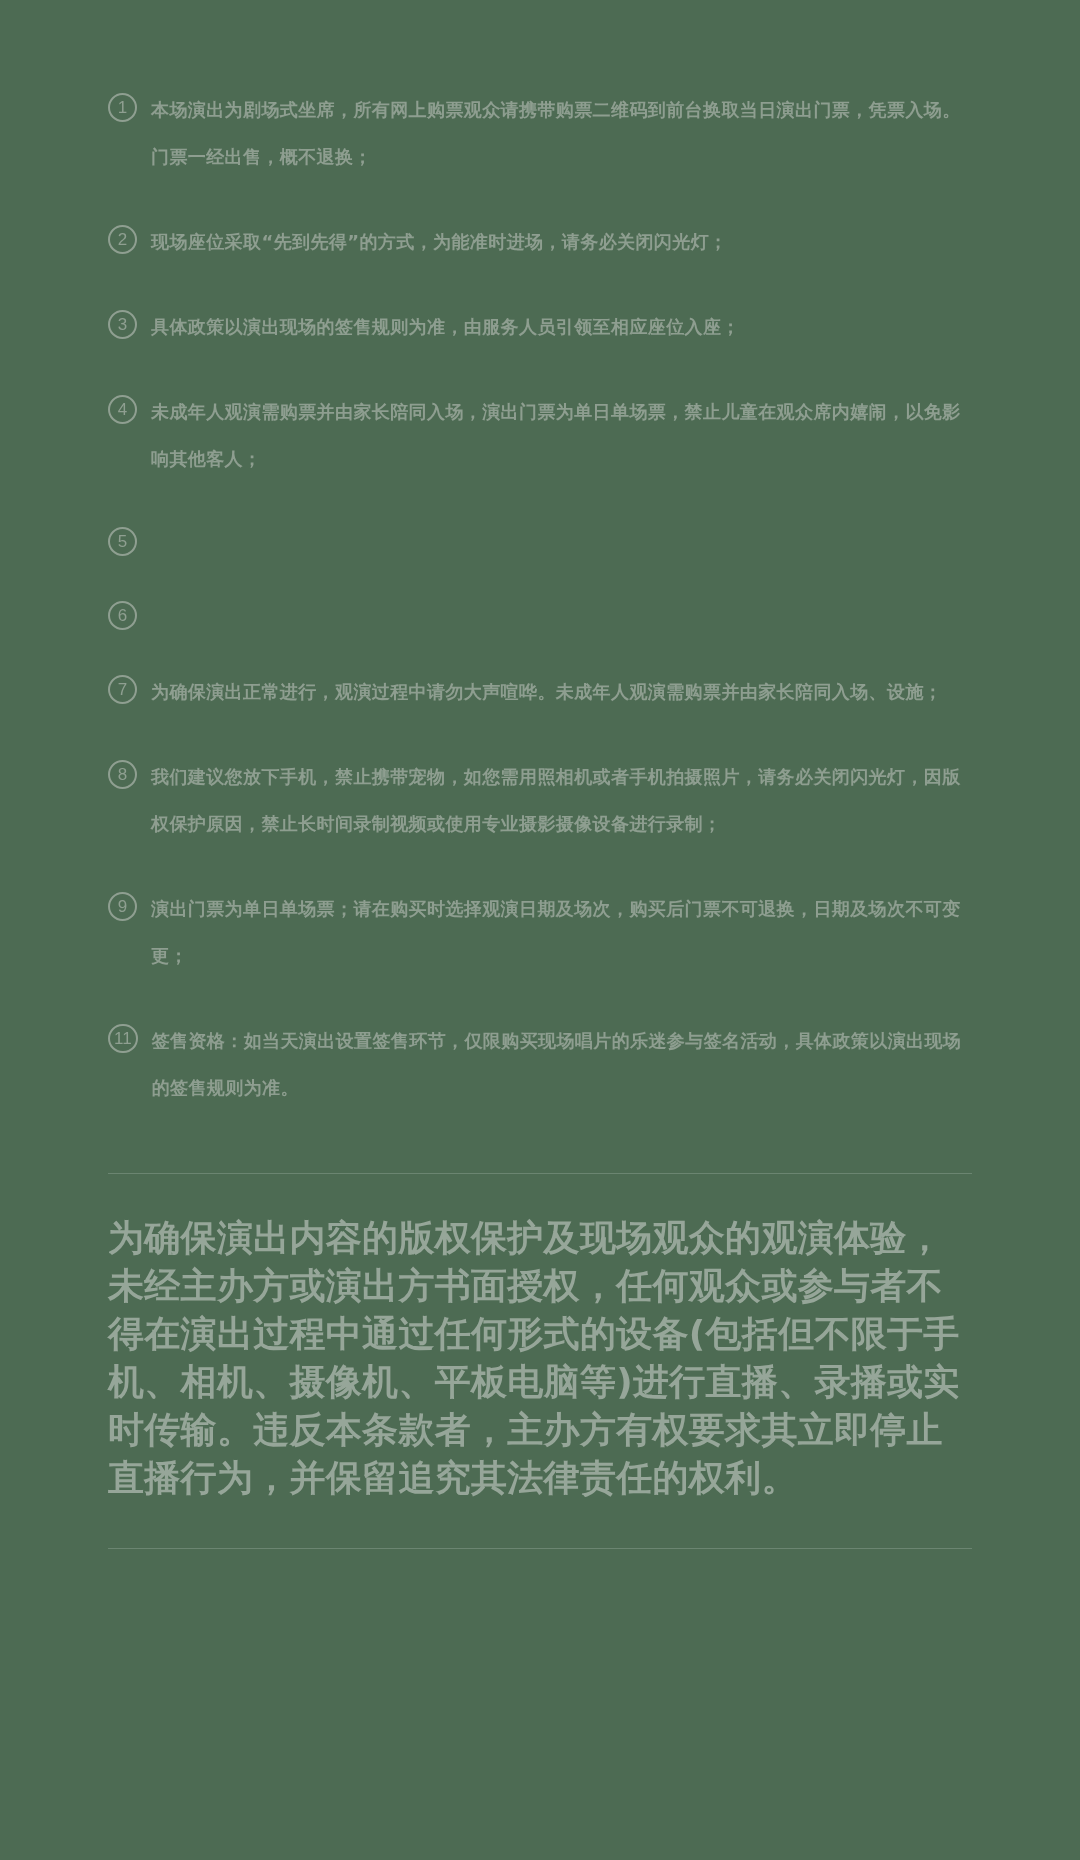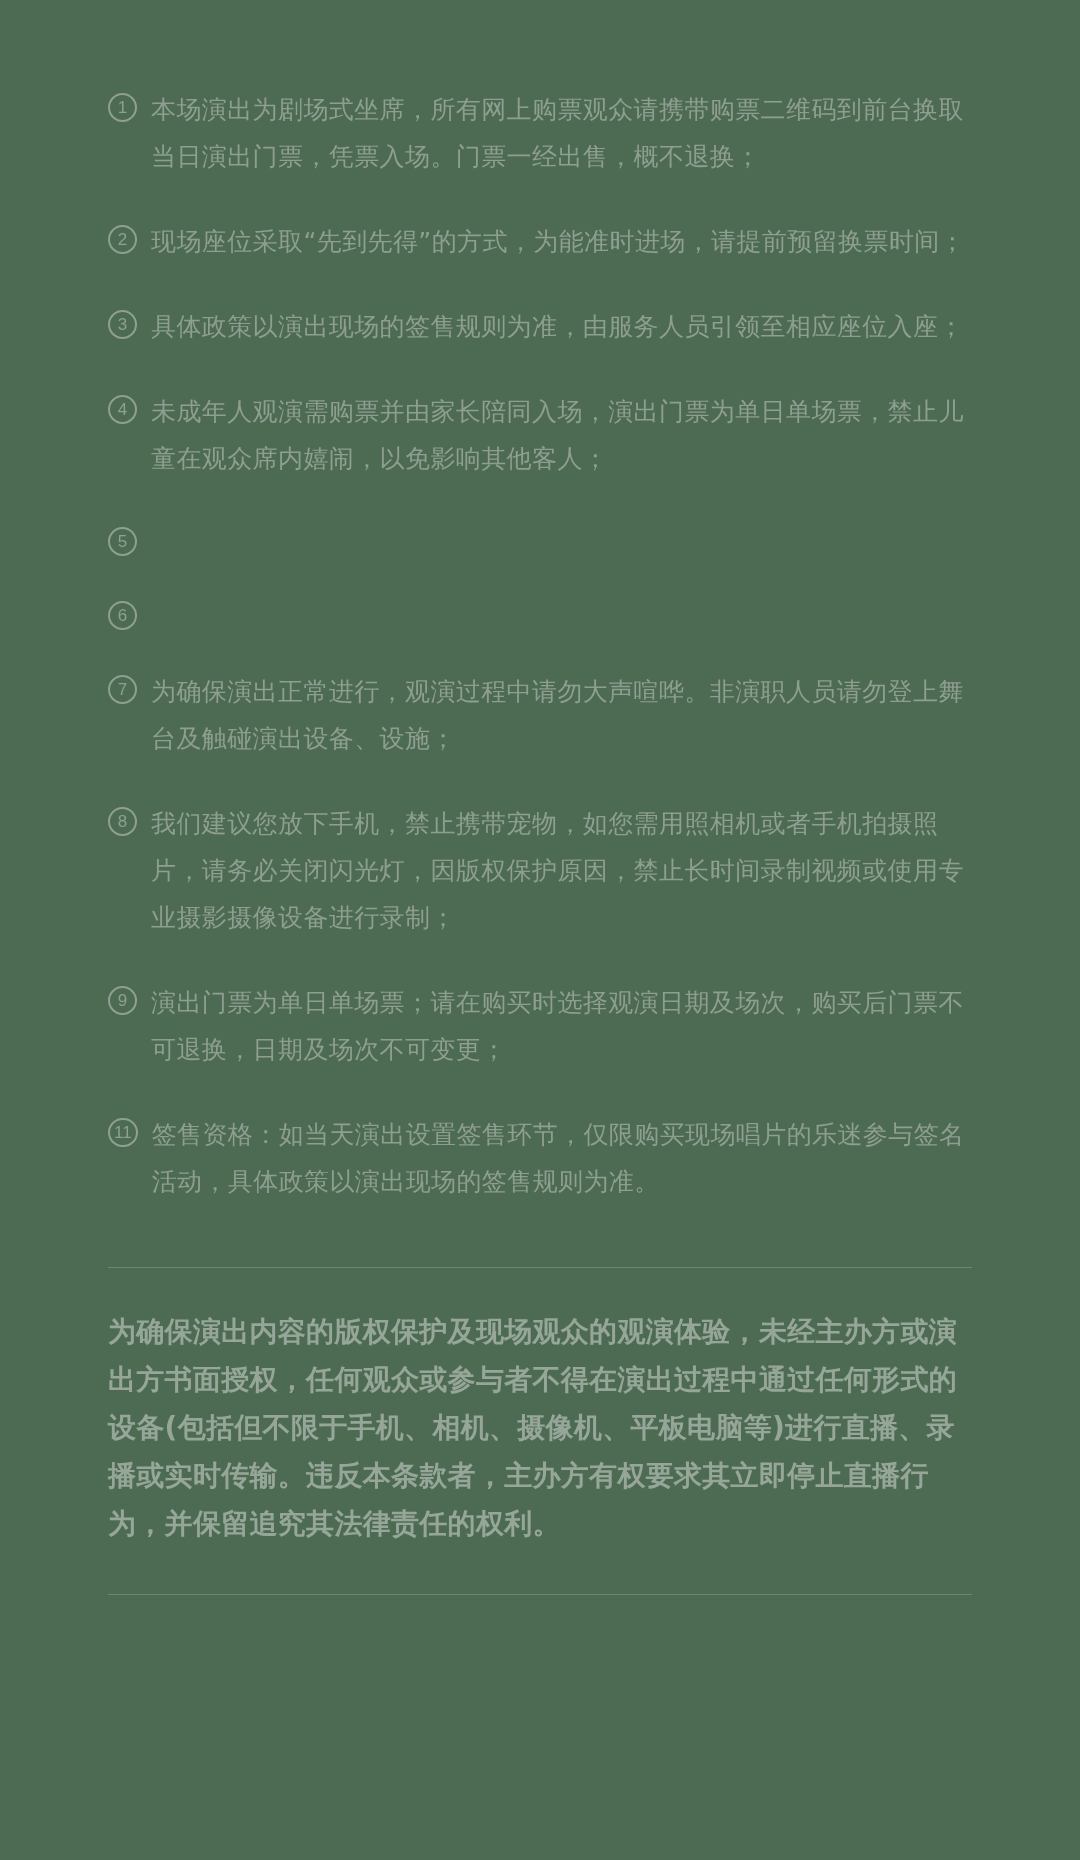--- a/index.html
+++ b/index.html
@@ -45,33 +45,34 @@
     line-height: 25px;
     text-align: center;
     padding: 0 4px;
     margin-top: 7px;
     margin-right: 14px;
     font-family: "Liberation Sans", sans-serif;
     letter-spacing: 0;
   }
   .notice-text {
     color: #8e9e90;
-    font-size: 25px;
+    font-size: 18px;
     line-height: 47px;
     letter-spacing: 0.4px;
     font-family: "DejaVu Sans", "Liberation Sans", sans-serif;
+    font-weight: bold;
   }
   .divider {
     height: 1px;
     background: #6b8571;
     margin: 62px 0 40px 0;
   }
   .copyright-block {
     color: #96a699;
-    font-size: 28px;
+    font-size: 36px;
     line-height: 48px;
     letter-spacing: 0.3px;
     font-family: "DejaVu Sans", "Liberation Sans", sans-serif;
     font-weight: bold;
   }
   .divider-bottom {
     height: 1px;
     background: #6b8571;
     margin: 46px 0 0 0;
   }
@@ -83,21 +84,21 @@
 
   <ul class="notice-list">
 
     <li class="notice-item">
       <span class="num-badge">1</span>
       <span class="notice-text">本场演出为剧场式坐席，所有网上购票观众请携带购票二维码到前台换取当日演出门票，凭票入场。门票一经出售，概不退换；</span>
     </li>
 
     <li class="notice-item">
       <span class="num-badge">2</span>
-      <span class="notice-text">现场座位采取“先到先得”的方式，为能准时进场，请提前预留换票时间；</span>
+      <span class="notice-text">现场座位采取“先到先得”的方式，为能准时进场，请务必关闭闪光灯；</span>
     </li>
 
     <li class="notice-item">
       <span class="num-badge">3</span>
       <span class="notice-text">具体政策以演出现场的签售规则为准，由服务人员引领至相应座位入座；</span>
     </li>
 
     <li class="notice-item">
       <span class="num-badge">4</span>
       <span class="notice-text">未成年人观演需购票并由家长陪同入场，演出门票为单日单场票，禁止儿童在观众席内嬉闹，以免影响其他客人；</span>
@@ -106,21 +107,21 @@
     <li class="notice-item">
       <span class="num-badge">5</span>
     </li>
 
     <li class="notice-item">
       <span class="num-badge">6</span>
     </li>
 
     <li class="notice-item">
       <span class="num-badge">7</span>
-      <span class="notice-text">为确保演出正常进行，观演过程中请勿大声喧哗。非演职人员请勿登上舞台及触碰演出设备、设施；</span>
+      <span class="notice-text">为确保演出正常进行，观演过程中请勿大声喧哗。未成年人观演需购票并由家长陪同入场、设施；</span>
     </li>
 
     <li class="notice-item">
       <span class="num-badge">8</span>
       <span class="notice-text">我们建议您放下手机，禁止携带宠物，如您需用照相机或者手机拍摄照片，请务必关闭闪光灯，因版权保护原因，禁止长时间录制视频或使用专业摄影摄像设备进行录制；</span>
     </li>
 
     <li class="notice-item">
       <span class="num-badge">9</span>
       <span class="notice-text">演出门票为单日单场票；请在购买时选择观演日期及场次，购买后门票不可退换，日期及场次不可变更；</span>

